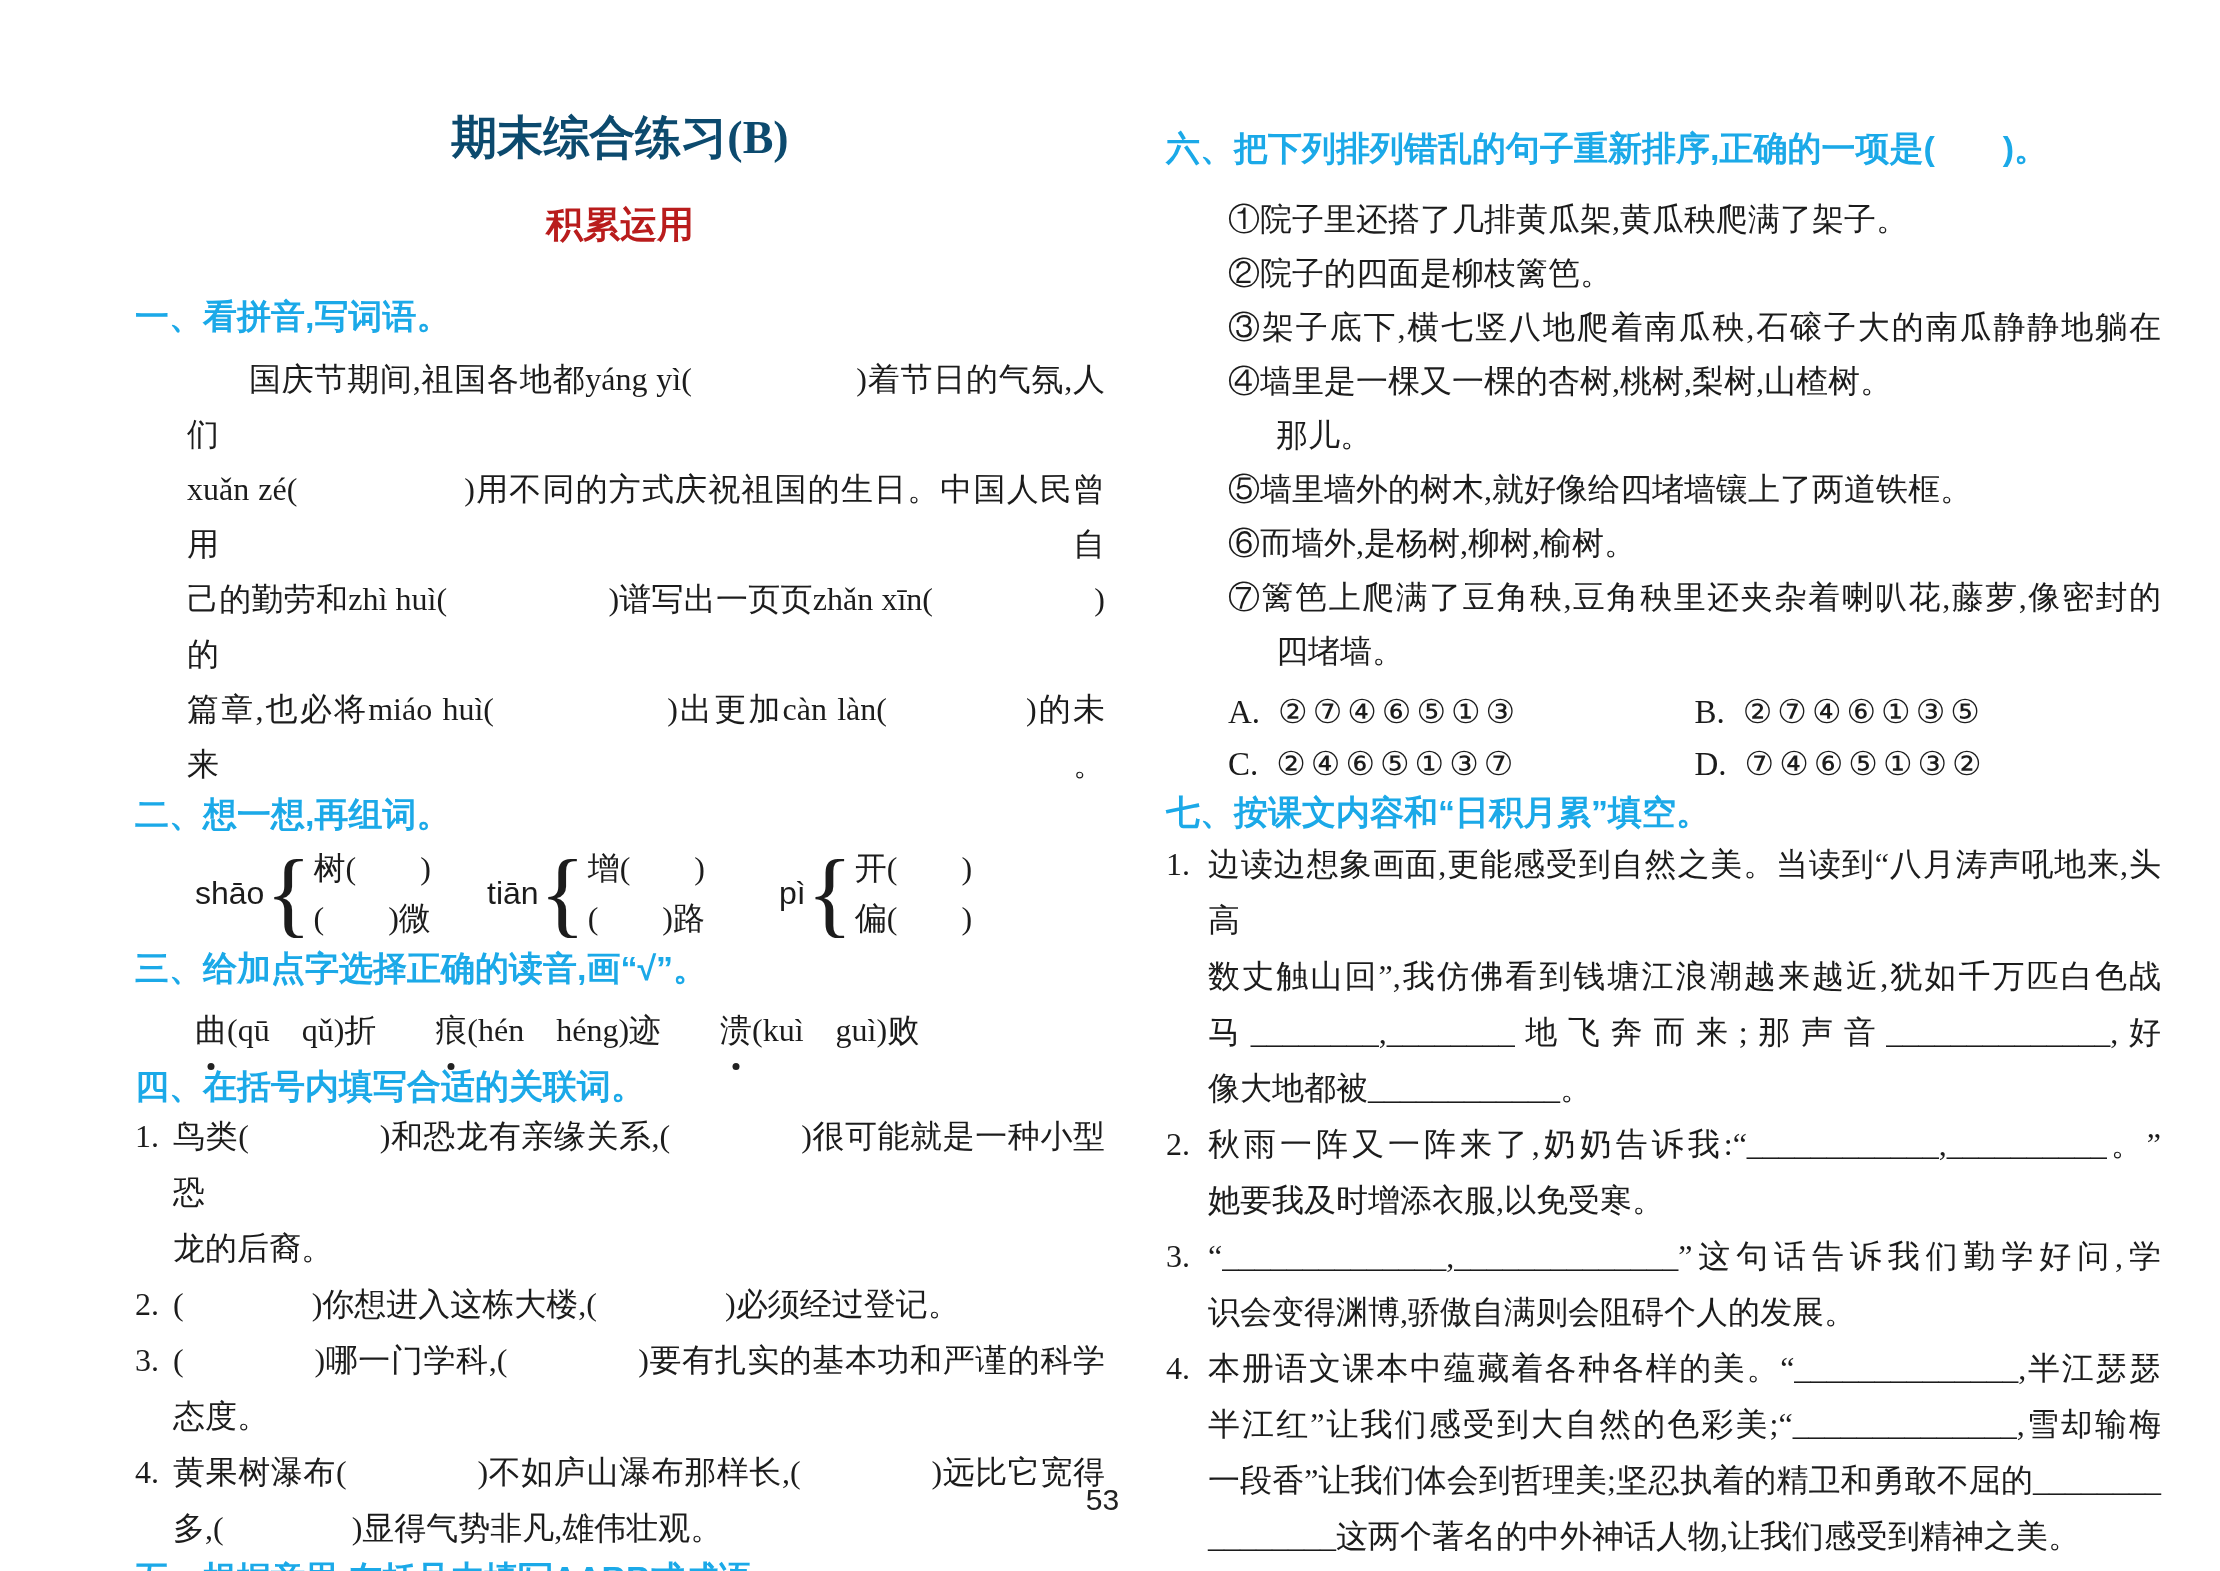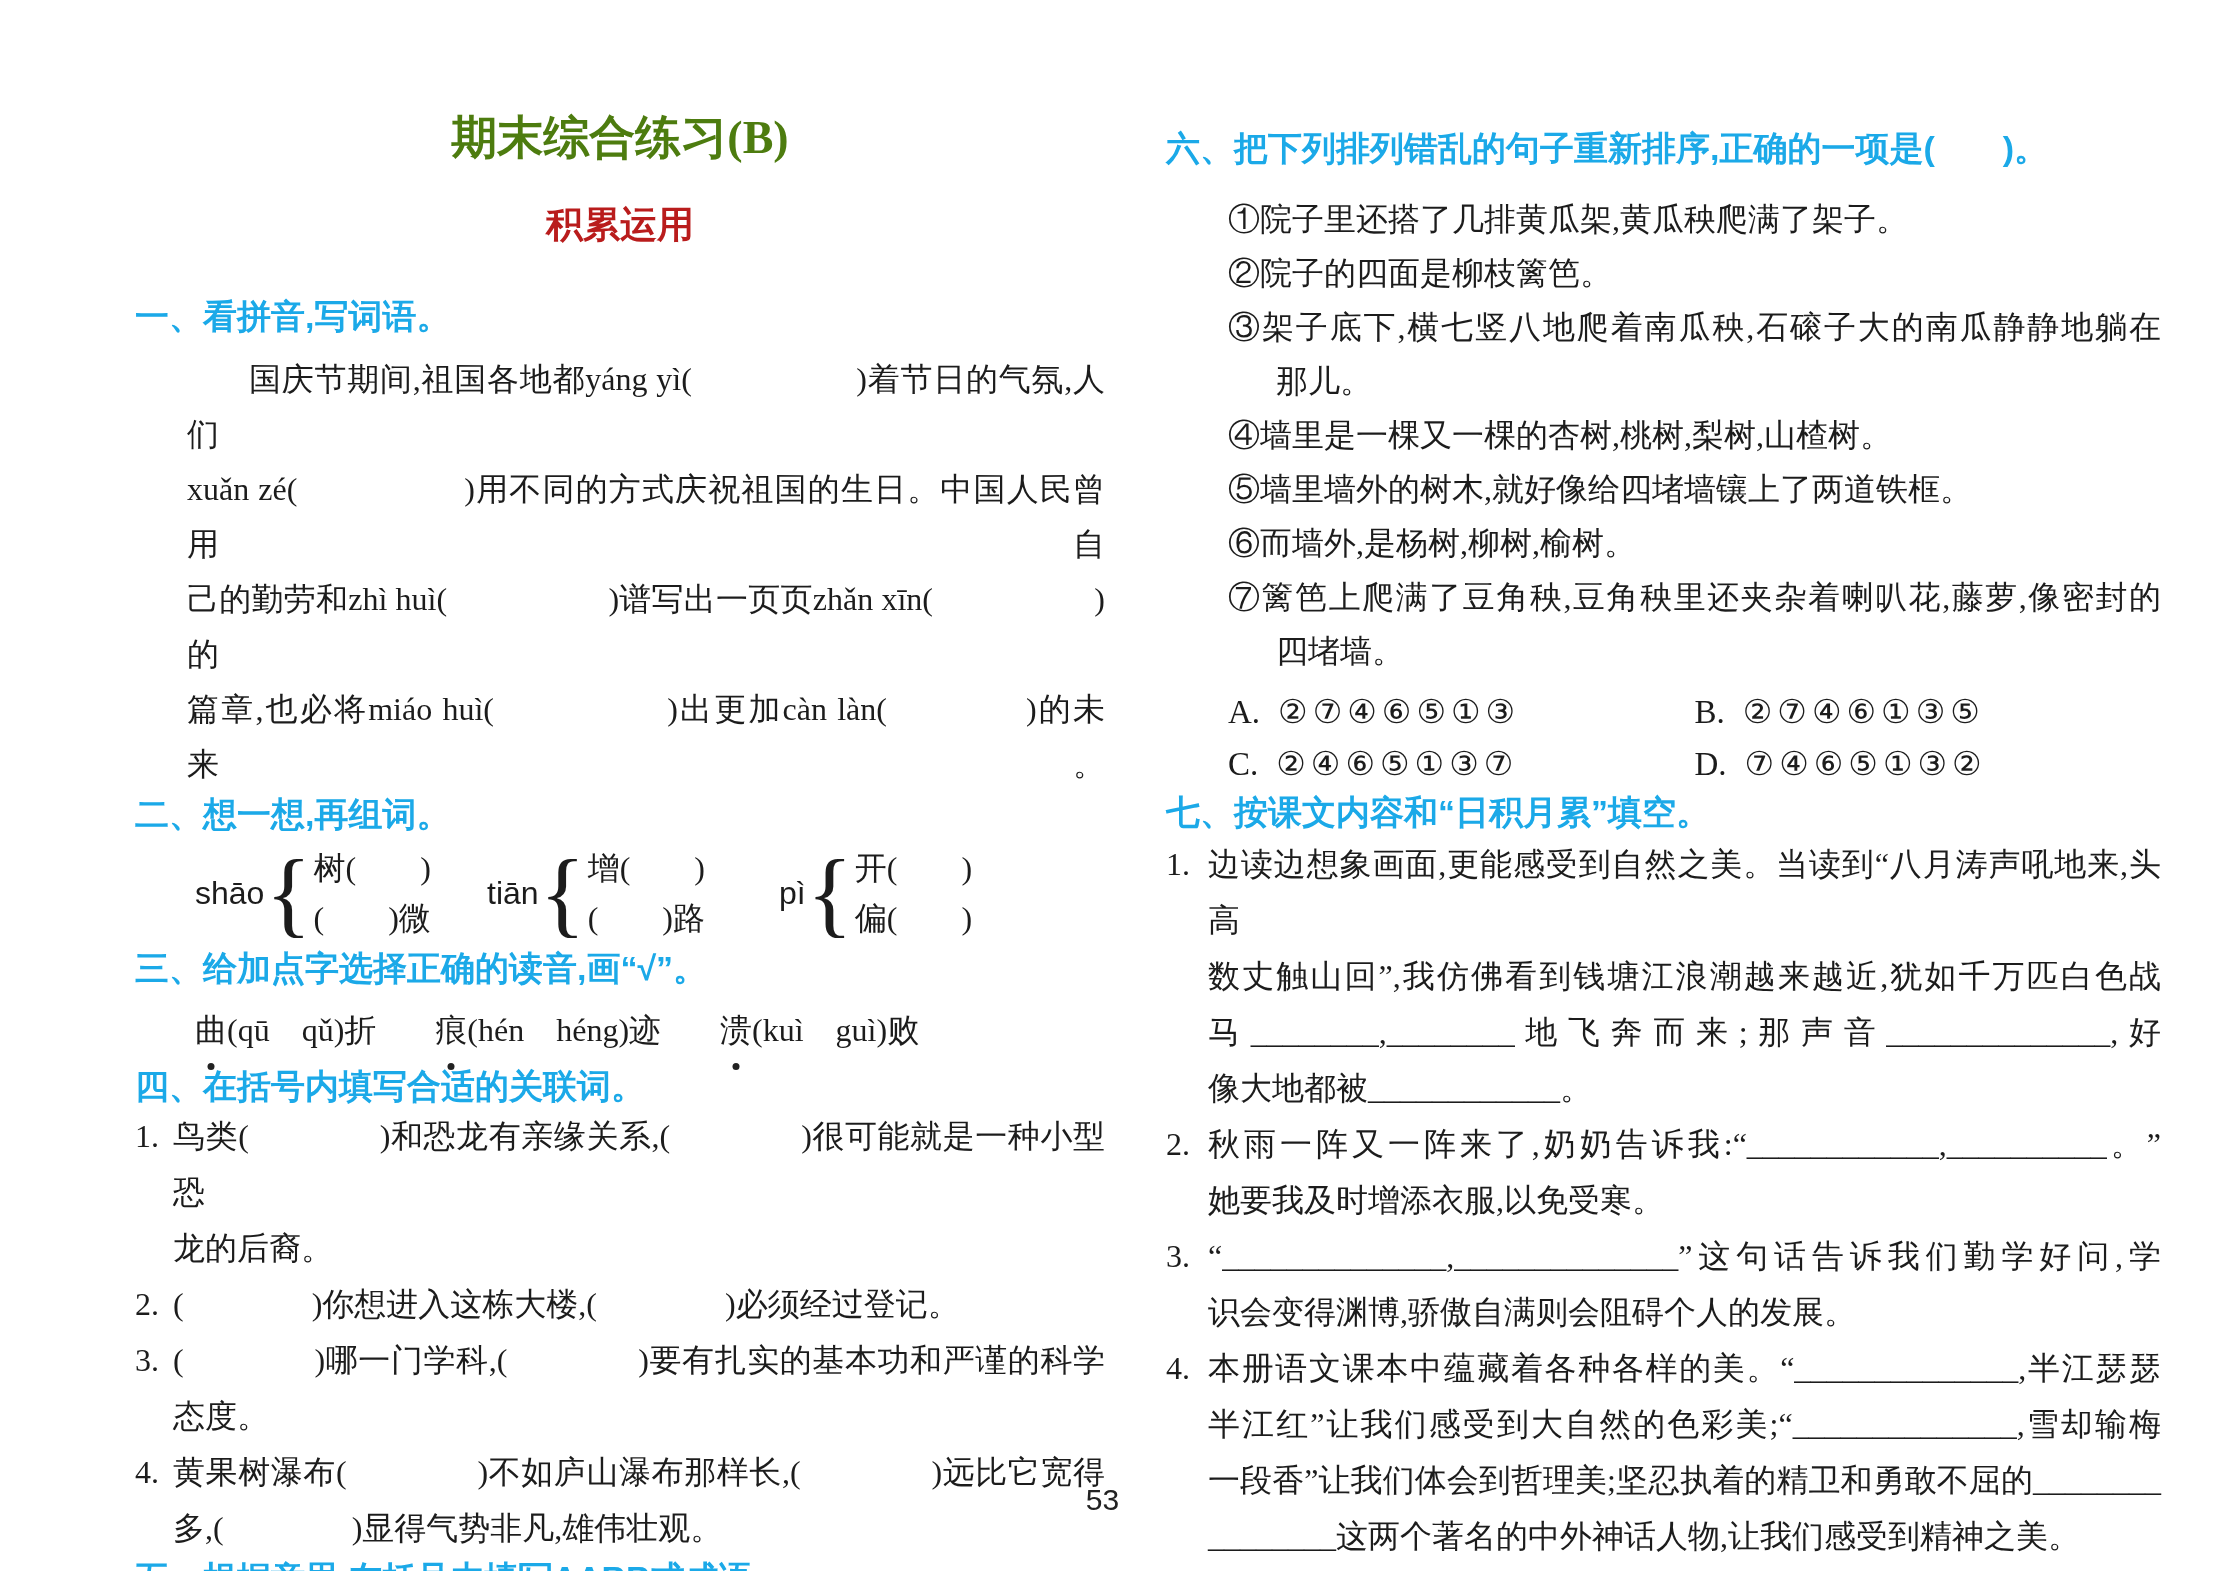--- a/index.html
+++ b/index.html
@@ -2,21 +2,21 @@
 <html><head>
 <meta charset="utf-8">
 <style>
   html,body{margin:0;padding:0;background:#ffffff;}
   .page{position:relative;width:2220px;height:1571px;background:#ffffff;overflow:hidden;
         color:#1c1c1c;font-family:"Liberation Serif","DejaVu Serif",serif;}
   .col{position:absolute;top:0;}
   .col-left{left:135px;width:970px;}
   .col-right{left:1166px;width:995px;}
   .title{margin:112px 0 0 0;font:700 46px/52px "Liberation Serif","DejaVu Serif",serif;
-         color:#4d7c0f;text-align:center;}
+         color:#0c4a6e;text-align:center;}
   .subtitle{margin:40px 0 0 0;font:700 37px/42px "Liberation Sans","DejaVu Sans",sans-serif;
          color:#b91c1c;text-align:center;}
   .hdr{font:700 34px/40px "Liberation Sans","DejaVu Sans",sans-serif;color:#1ba9e8;}
   .h1{margin-top:50px;}.h2{margin-top:2px;}.h3{margin-top:2px;}.h4{margin-top:8px;}
   .h5{margin-top:2px;}.h6{margin-top:128px;}.h7{margin-top:2px;}
   .bl{font-size:32px;line-height:56px;}
   .fill{text-align:justify;text-align-last:justify;}
   .s1para{margin:16px 0 0 52px;}
   .s1para .bl{line-height:55px;}
   .indent{text-indent:62px;}
@@ -131,22 +131,22 @@
     <div class="hdr h5">五、根据意思,在括号内填写AABB式成语。</div>
 
   </div>
 
   <div class="col col-right">
     <div class="hdr h6">六、把下列排列错乱的句子重新排序,正确的一项是(　　)。</div>
     <div class="sents">
       <div class="bl">①院子里还搭了几排黄瓜架,黄瓜秧爬满了架子。</div>
       <div class="bl">②院子的四面是柳枝篱笆。</div>
       <div class="bl fill">③架子底下,横七竖八地爬着南瓜秧,石磙子大的南瓜静静地躺在</div>
+      <div class="bl">④墙里是一棵又一棵的杏树,桃树,梨树,山楂树。</div>
       <div class="bl cline">那儿。</div>
-      <div class="bl">④墙里是一棵又一棵的杏树,桃树,梨树,山楂树。</div>
       <div class="bl">⑤墙里墙外的树木,就好像给四堵墙镶上了两道铁框。</div>
       <div class="bl">⑥而墙外,是杨树,柳树,榆树。</div>
       <div class="bl fill">⑦篱笆上爬满了豆角秧,豆角秧里还夹杂着喇叭花,藤萝,像密封的</div>
       <div class="bl cline">四堵墙。</div>
     </div>
     <div class="opts">
       <div class="opt">
         <span class="olabel">A.</span>
         <span class="ochain">②⑦④⑥⑤①③</span>
       </div>

